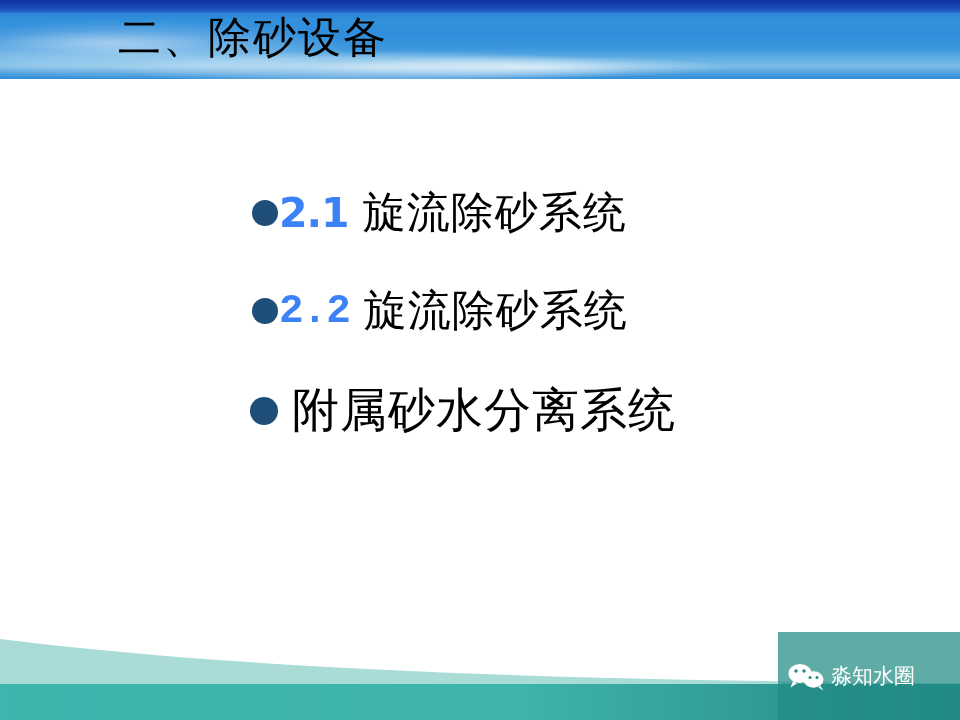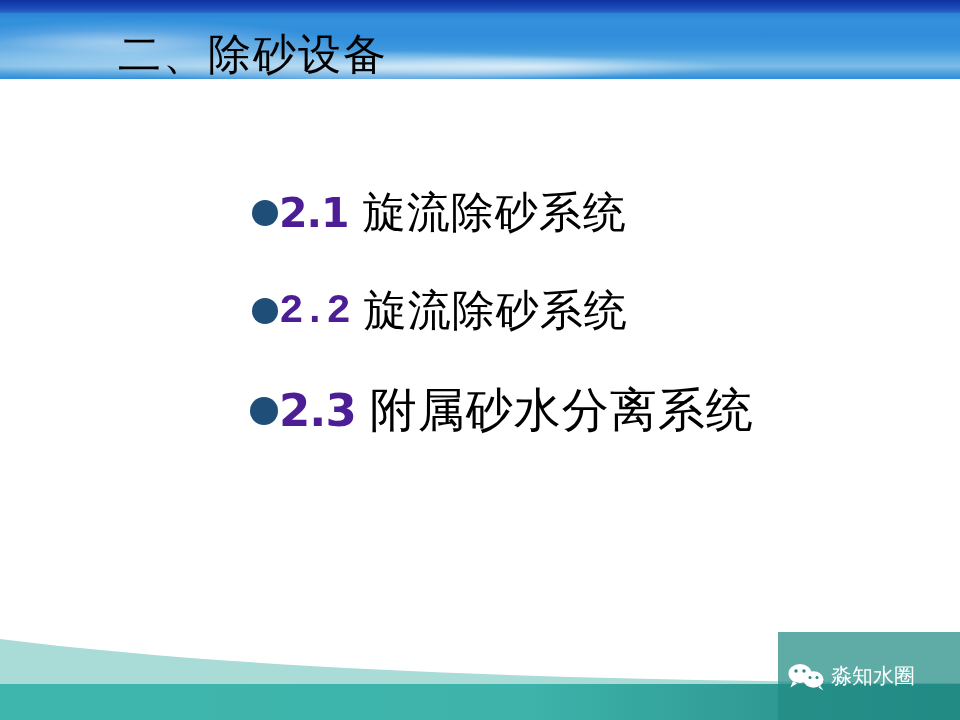--- a/index.html
+++ b/index.html
@@ -75,21 +75,21 @@
   .cloud-d {
     position: absolute;
     left: -40px; top: 22px;
     width: 300px; height: 40px;
     background: radial-gradient(ellipse 150px 16px at 50% 50%,
        rgba(255,255,255,0.3) 0%, rgba(255,255,255,0) 72%);
   }
   .header-title {
     position: absolute;
     left: 118px;
-    top: 25px;
+    top: 8px;
     font-family: "Liberation Serif", "DejaVu Serif", serif;
     font-size: 43px;
     line-height: 60px;
     color: #000000;
     letter-spacing: 2px;
     white-space: nowrap;
   }
 
   
   .content {
@@ -107,21 +107,21 @@
   }
   .bullet-dot {
     display: inline-block;
     border-radius: 50%;
     background: #1F4E79;
     flex: 0 0 auto;
   }
   .bullet-num {
     font-family: "DejaVu Sans", "Liberation Sans", sans-serif;
     font-weight: bold;
-    color: #4c1d95;
+    color: #3b82f6;
     margin-left: 1px;
     letter-spacing: -1px;
   }
   .bullet-text {
     font-family: "Liberation Serif", "DejaVu Serif", serif;
     color: #000000;
     margin-left: 14px;
     letter-spacing: 1px;
   }
 
@@ -217,21 +217,20 @@
     </div>
 
     <div class="bullet-row" id="row-1">
       <span class="bullet-dot"></span>
       <span class="bullet-num">2.2</span>
       <span class="bullet-text">旋流除砂系统</span>
     </div>
 
     <div class="bullet-row" id="row-2">
       <span class="bullet-dot"></span>
-      <span class="bullet-num">2.3</span>
       <span class="bullet-text">附属砂水分离系统</span>
     </div>
 
   </div>
 
   <div class="footer">
 
     <svg class="footer-swoosh" viewBox="0 0 960 60" preserveAspectRatio="none">
       <path d="M0,14 C240,44 560,56 960,58 L960,60 L0,60 Z" fill="#a9dbd7"></path>
     </svg>

